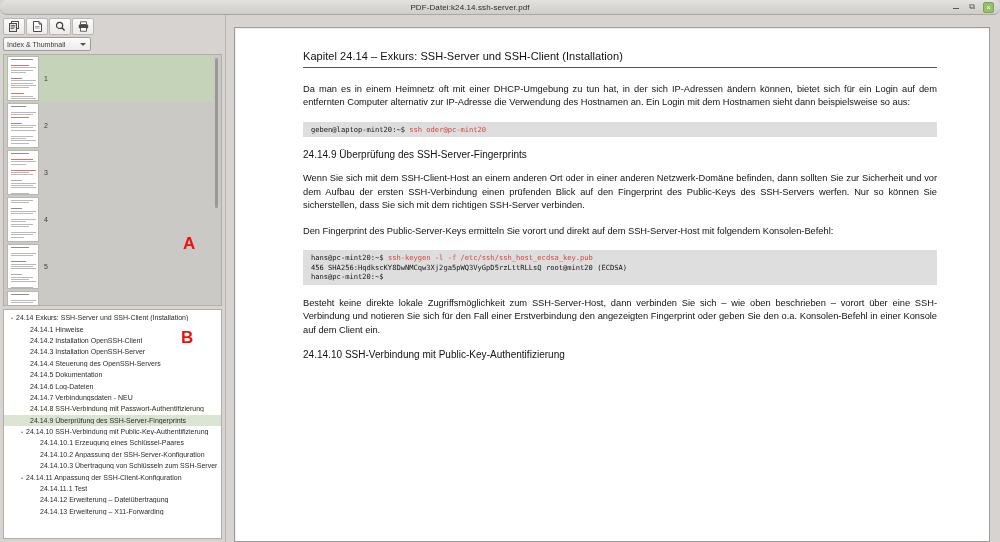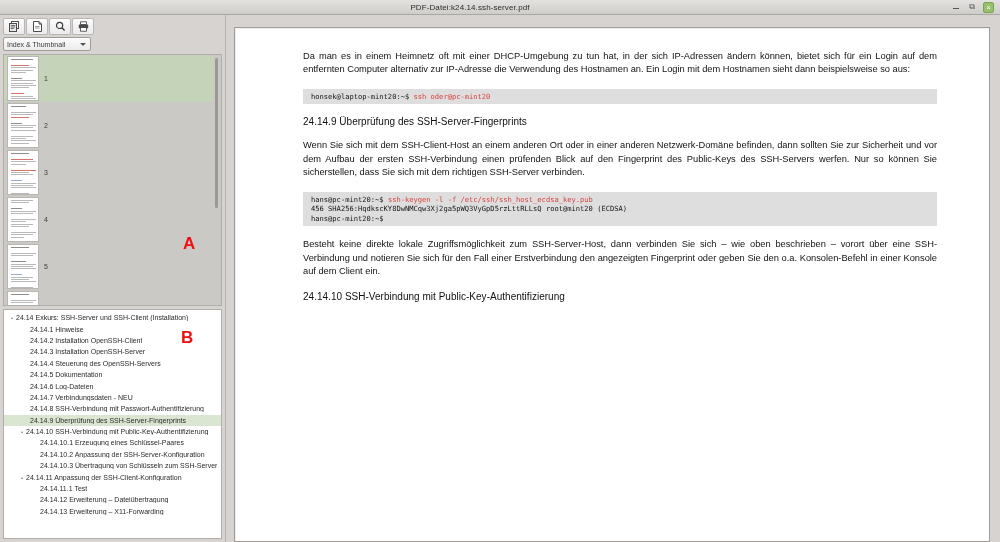--- a/index.html
+++ b/index.html
@@ -19,20 +19,21 @@
   }
 
   
   #titlebar {
     height: 15px;
     background: linear-gradient(#e4e2e0, #cfcdca);
     border-bottom: 1px solid #a9a6a3;
     display: flex; align-items: center;
     position: relative;
     flex: 0 0 15px;
+    border-radius: 7px;
   }
   #title-text {
     position: absolute;
     left: 0; right: 0;
     text-align: center;
     font-size: 8px;
     color: #2b2b2b;
     letter-spacing: .1px;
     margin-left: -60px;
   }
@@ -499,29 +500,31 @@
       </div>
 
       <span id="annotA">A</span>
       <span id="annotB">B</span>
     </div>
 
     <div id="rightpanel">
       <div id="docviewport">
         <div id="page">
 
+          <h1 class="doc-h1">Kapitel 24.14   –   Exkurs: SSH-Server und SSH-Client (Installation)</h1>
 
           <p class="doc-p">Da man es in einem Heimnetz oft mit einer DHCP-Umgebung zu tun hat, in der sich IP-Adressen ändern können, bietet sich für ein Login auf dem entfernten Computer alternativ zur IP-Adresse die Verwendung des Hostnamen an. Ein Login mit dem Hostnamen sieht dann beispielsweise so aus:</p>
 
-          <pre class="code"><span>honsek@laptop-mint20:~$ </span><span class="cmd">ssh oder@pc-mint20</span></pre>
+          <pre class="code"><span>geben@laptop-mint20:~$ </span><span class="cmd">ssh oder@pc-mint20</span></pre>
 
           <h2 class="doc-h2">24.14.9  Überprüfung des SSH-Server-Fingerprints</h2>
 
           <p class="doc-p">Wenn Sie sich mit dem SSH-Client-Host an einem anderen Ort oder in einer anderen Netzwerk-Domäne befinden, dann sollten Sie zur Sicherheit und vor dem Aufbau der ersten SSH-Verbindung einen prüfenden Blick auf den Fingerprint des Public-Keys des SSH-Servers werfen. Nur so können Sie sicherstellen, dass Sie sich mit dem richtigen SSH-Server verbinden.</p>
 
+          <p class="doc-p">Den Fingerprint des Public-Server-Keys ermitteln Sie vorort und direkt auf dem SSH-Server-Host mit folgendem Konsolen-Befehl:</p>
 
           <pre class="code"><span>hans@pc-mint20:~$ </span><span class="cmd">ssh-keygen -l -f /etc/ssh/ssh_host_ecdsa_key.pub</span>
 <span>456 SHA256:HqdkscKY8DwNMCqw3Xj2ga5pWQ3VyGpD5rzLttRLLsQ root@mint20 (ECDSA)</span>
 <span>hans@pc-mint20:~$</span></pre>
 
           <p class="doc-p">Besteht keine direkte lokale Zugriffsmöglichkeit zum SSH-Server-Host, dann verbinden Sie sich – wie oben beschrieben – vorort über eine SSH-Verbindung und notieren Sie sich für den Fall einer Erstverbindung den angezeigten Fingerprint oder geben Sie den o.a. Konsolen-Befehl in einer Konsole auf dem Client ein.</p>
 
 
           <h2 class="doc-h2">24.14.10  SSH-Verbindung mit Public-Key-Authentifizierung</h2>
 

